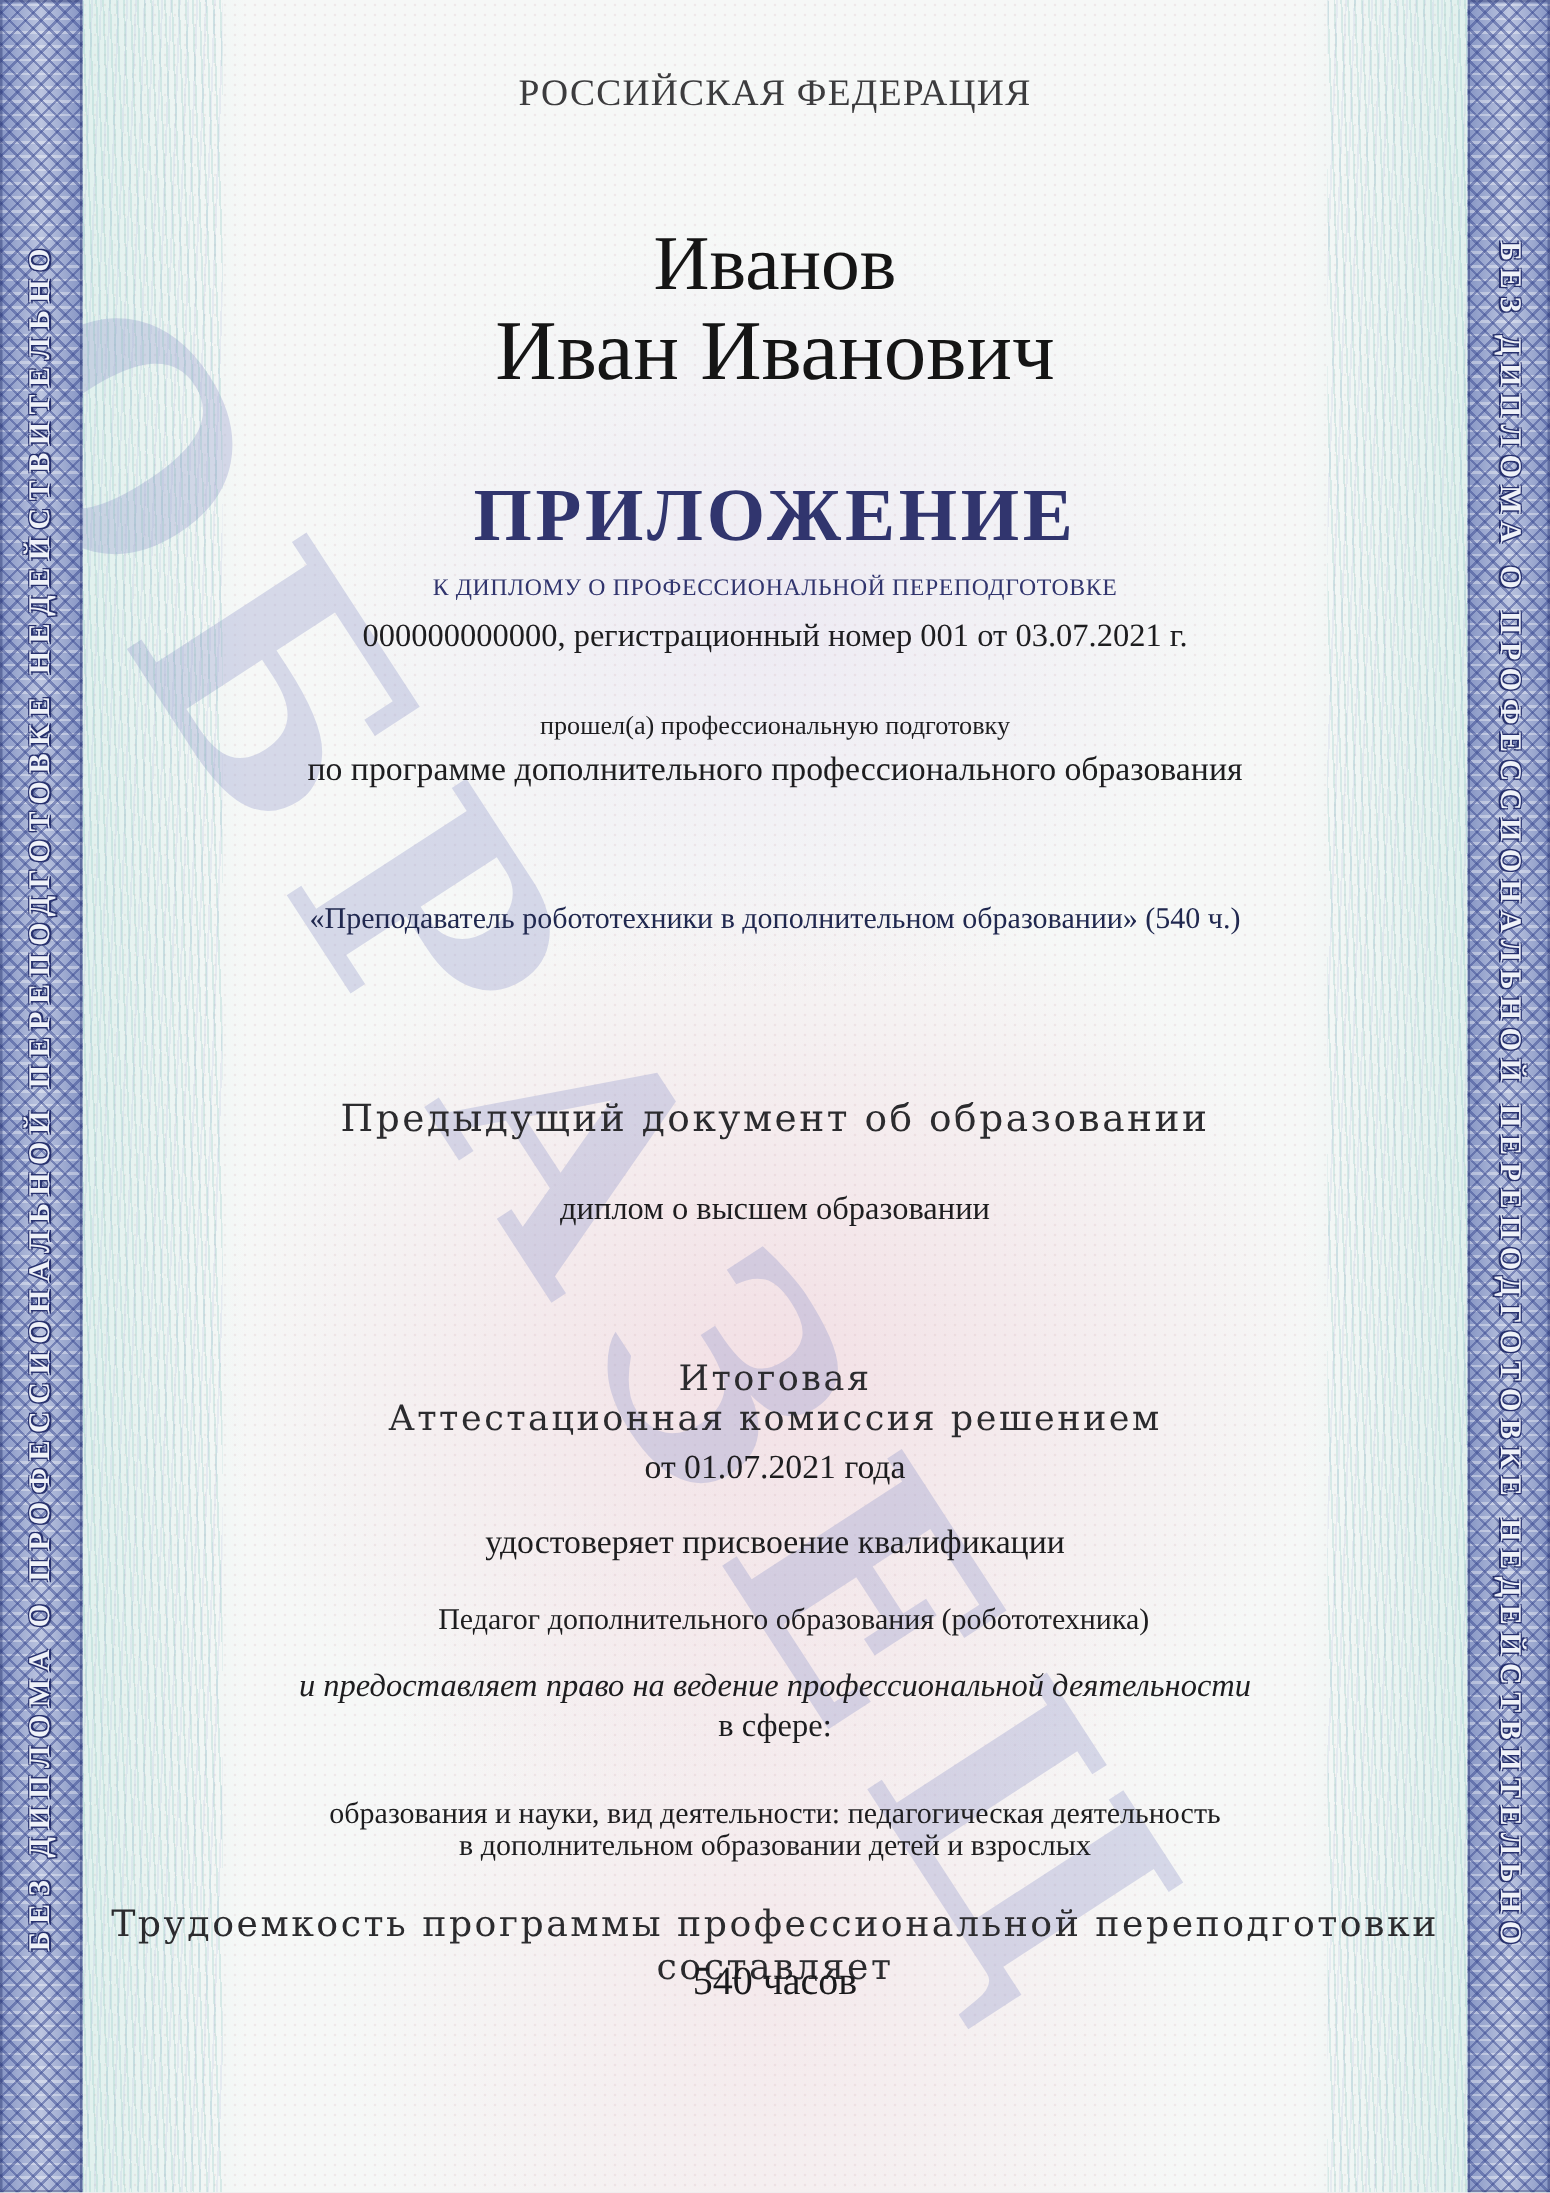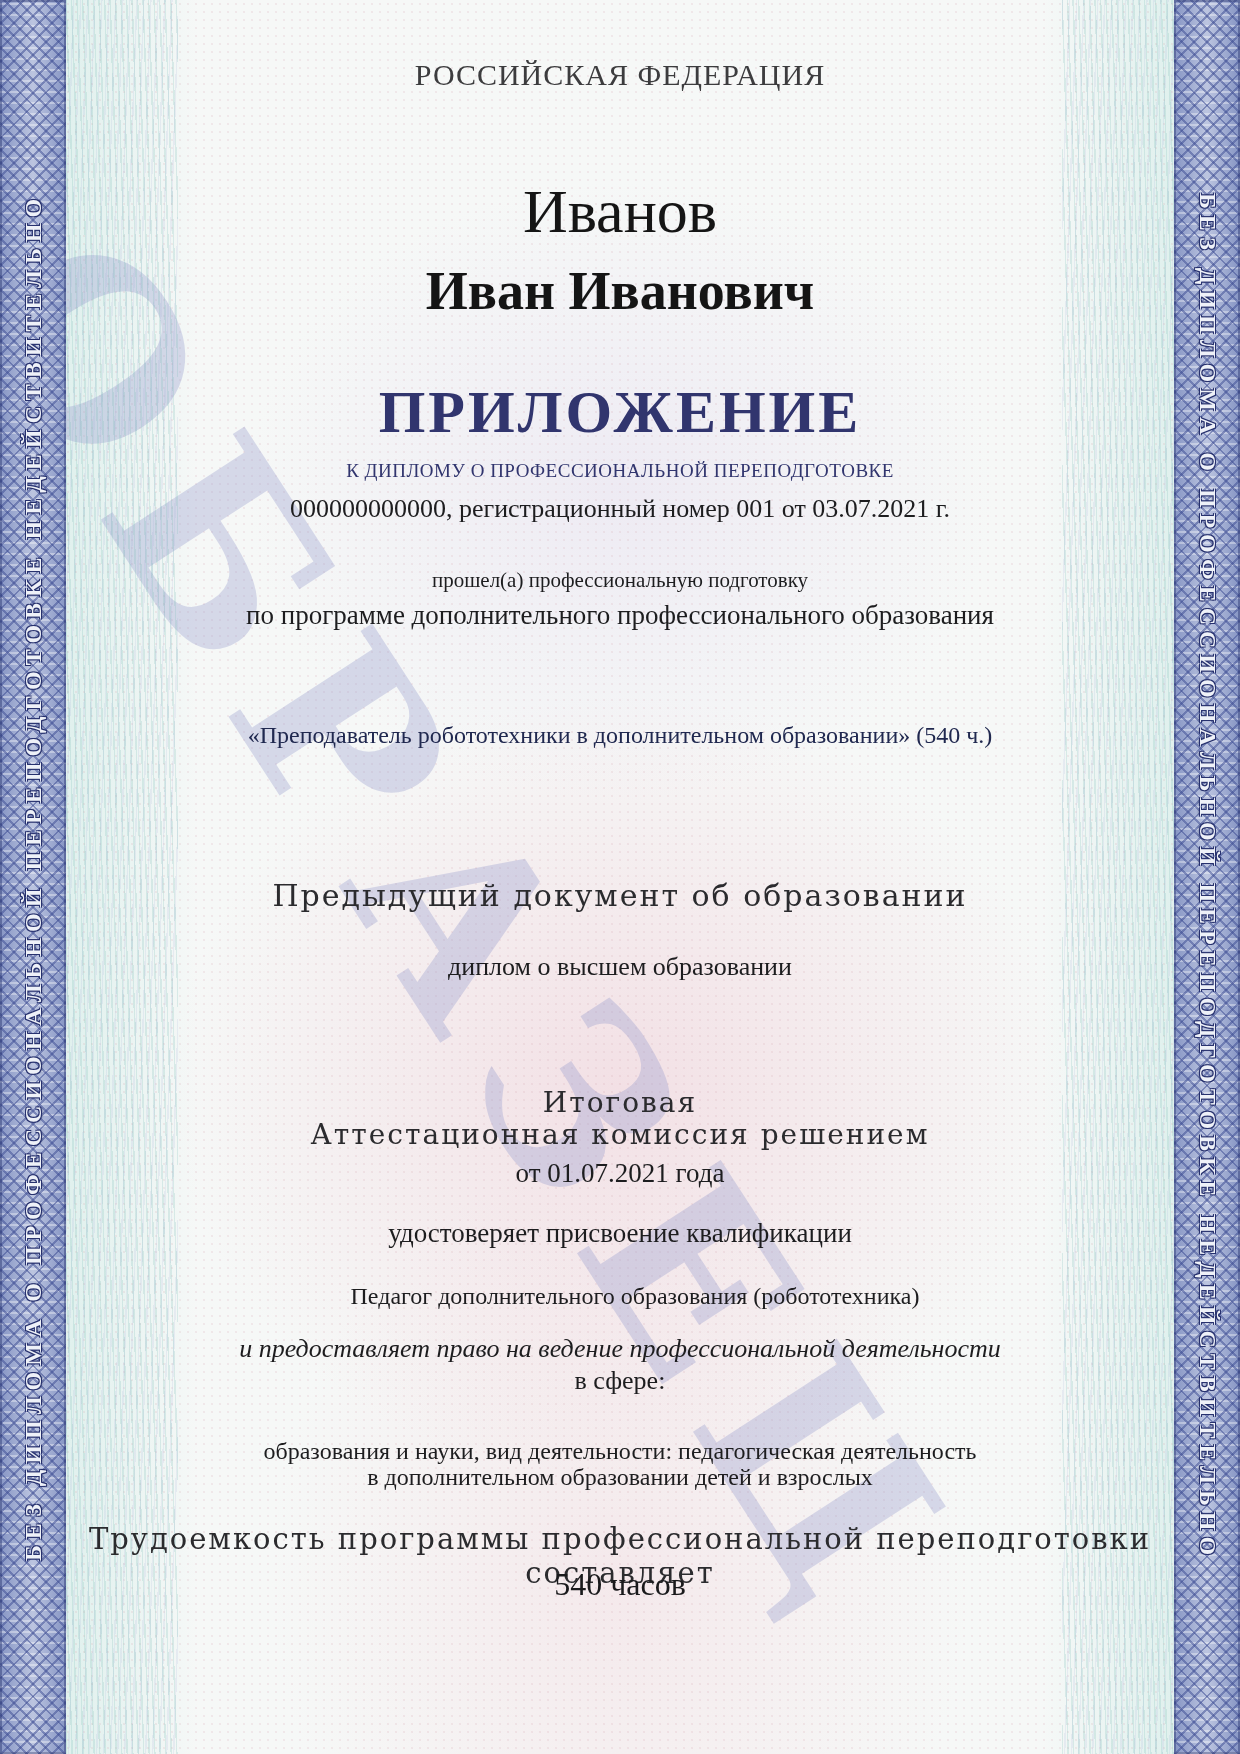--- a/index.html
+++ b/index.html
@@ -60,21 +60,21 @@
     color:rgba(146,153,203,0.33);
     pointer-events:none;user-select:none;
   }
   
   .line{
     position:absolute;left:80px;right:80px;text-align:center;z-index:2;
     color:#1d1d1f;
   }
   .country{top:58px;font-size:30px;letter-spacing:1px;color:#3c3c3e;}
   .name1{top:176px;font-size:62px;color:#151515;}
-  .name2{top:260px;font-size:54px;color:#151515;font-weight:bold;}
+  .name2{top:241px;font-size:68px;color:#151515;}
   .title{top:378px;font-size:60px;font-weight:bold;letter-spacing:3px;color:#31356e;}
   .subtitle{top:460px;font-size:19px;font-weight:normal;letter-spacing:0.5px;color:#31356e;}
   .numline{top:494px;font-size:26px;}
   .train1{top:568px;font-size:21px;}
   .train2{top:600px;font-size:27px;}
   .program{top:722px;font-size:24px;color:#20284f;}
   .ornate{font-family:"DejaVu Serif",serif;letter-spacing:2px;color:#2b2b2e;}
   .prevlabel{top:878px;font-size:30px;}
   .prevval{top:952px;font-size:26px;}
   .comm1{top:1086px;font-size:28px;}

